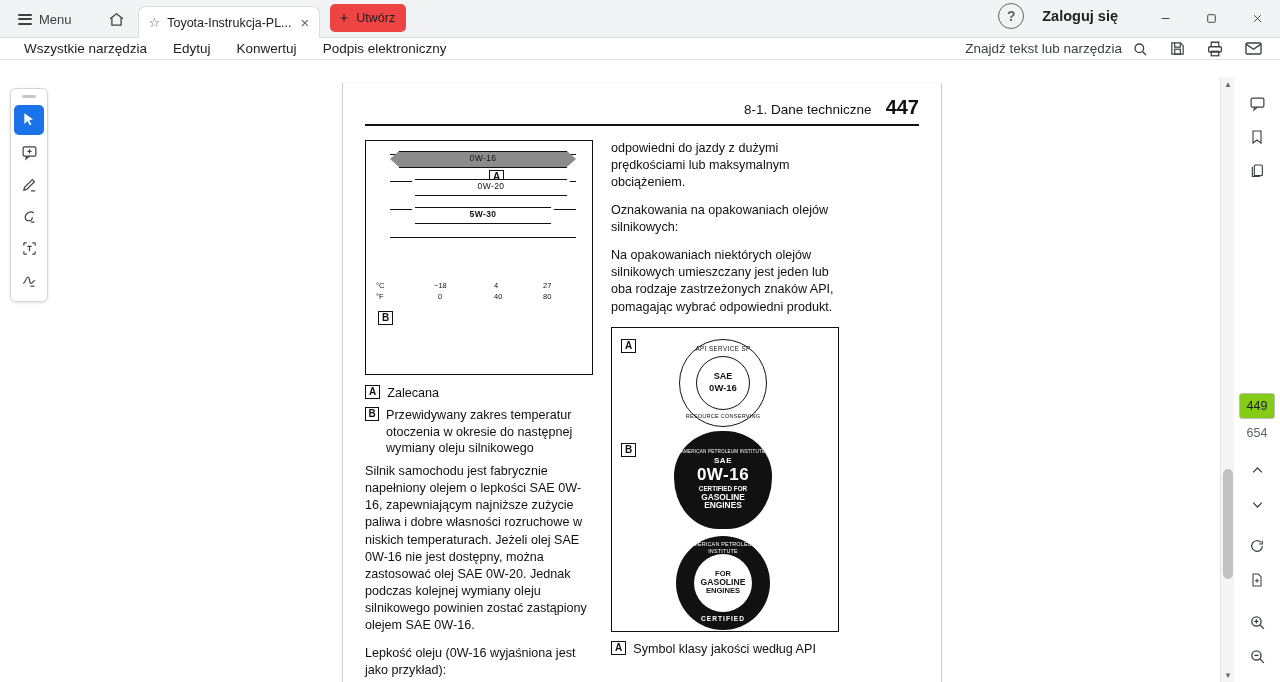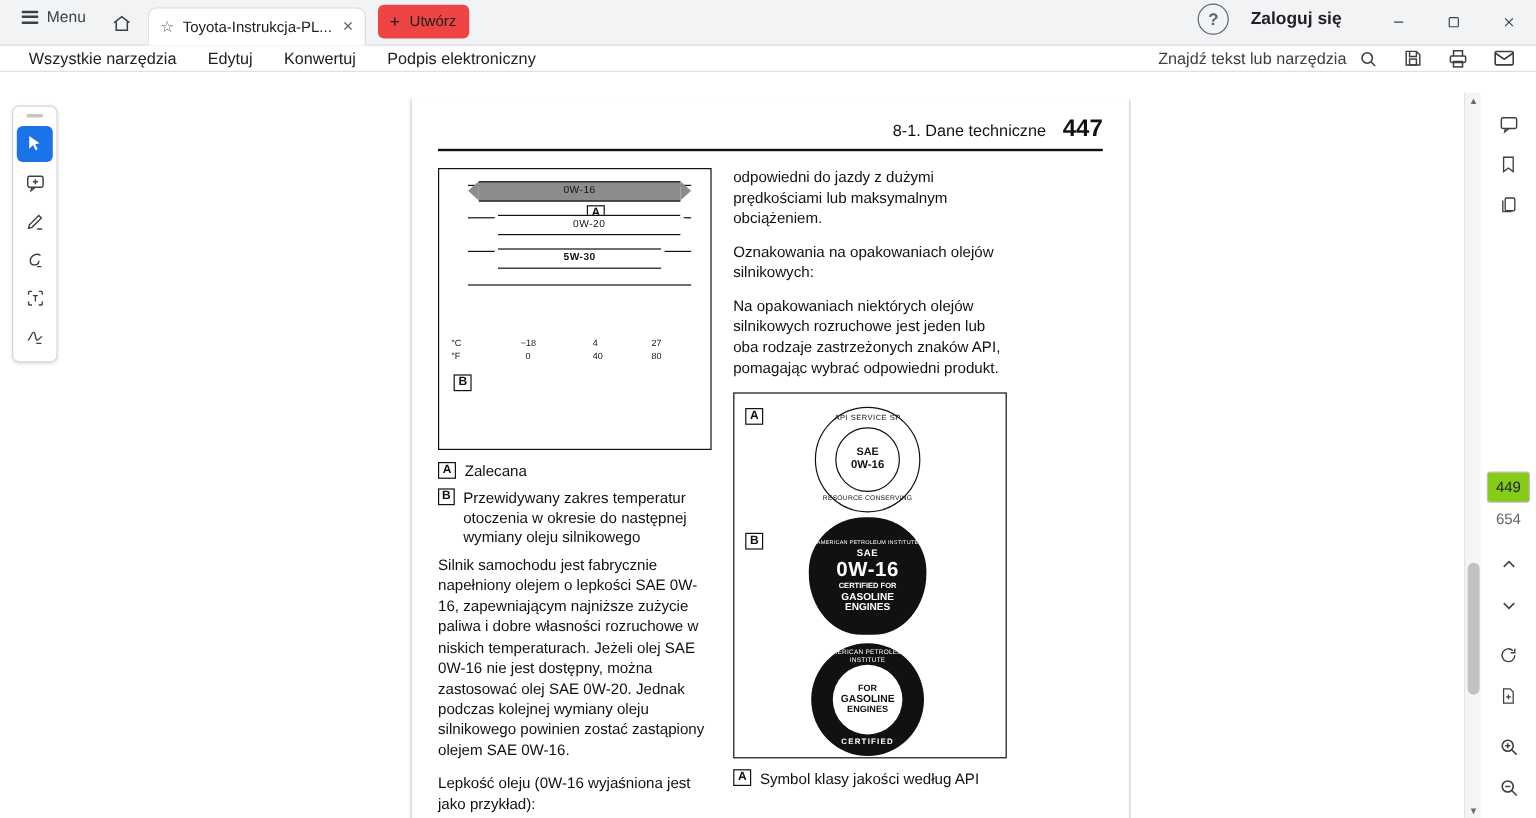--- a/index.html
+++ b/index.html
@@ -15,22 +15,22 @@
 
   
   .titlebar {
     height: 38px; width: 100%;
     background: #f1f3f4;
     display: flex; align-items: flex-end;
     border-bottom: 1px solid #dadce0;
     position: relative;
   }
   .menu-btn {
-    display: flex; gap: 7px;
-    height: 26px; margin: 0 5px 5px 10px; padding: 0 8px;
+    display: flex; align-items: center; gap: 7px;
+    height: 26px; margin: 0 20px 5px 10px; padding: 0 8px;
     font-size: 13px; color: #3c4043; border-radius: 4px; cursor: default;
   }
   .hamburger { display: inline-block; width: 14px; }
   .hamburger i { display: block; height: 2px; background: #3c4043; margin: 2.5px 0; border-radius: 1px; }
   .home-btn {
     width: 30px; height: 28px; margin: 0 6px 4px 2px;
     display: flex; align-items: center; justify-content: center;
     border-radius: 4px;
   }
 
@@ -508,21 +508,21 @@
               </div>
 
               <p>Silnik samochodu jest fabrycznie napełniony olejem o lepkości SAE 0W-16, zapewniającym najniższe zużycie paliwa i dobre własności rozruchowe w niskich temperaturach. Jeżeli olej SAE 0W-16 nie jest dostępny, można zastosować olej SAE 0W-20. Jednak podczas kolejnej wymiany oleju silnikowego powinien zostać zastąpiony olejem SAE 0W-16.</p>
               <p>Lepkość oleju (0W-16 wyjaśniona jest jako przykład):</p>
 
             </div>
 
             <div class="col">
               <p>odpowiedni do jazdy z dużymi prędkościami lub maksymalnym obciążeniem.</p>
               <p>Oznakowania na opakowaniach olejów silnikowych:</p>
-              <p>Na opakowaniach niektórych olejów silnikowych rozruchowe jest jeden lub oba rodzaje zastrzeżonych znaków API, pomagając wybrać odpowiedni produkt.</p>
+              <p>Na opakowaniach niektórych olejów silnikowych umieszczany jest jeden lub oba rodzaje zastrzeżonych znaków API, pomagając wybrać odpowiedni produkt.</p>
 
               <div class="fig-api">
                 <div class="api-a"><span class="letter-box">A</span></div>
                 <div class="api-b"><span class="letter-box">B</span></div>
 
                 <div class="donut">
                   <div class="top-arc">API SERVICE SP</div>
                   <div class="inner">
                     <div class="sae">SAE</div>
                     <div class="grade">0W-16</div>

